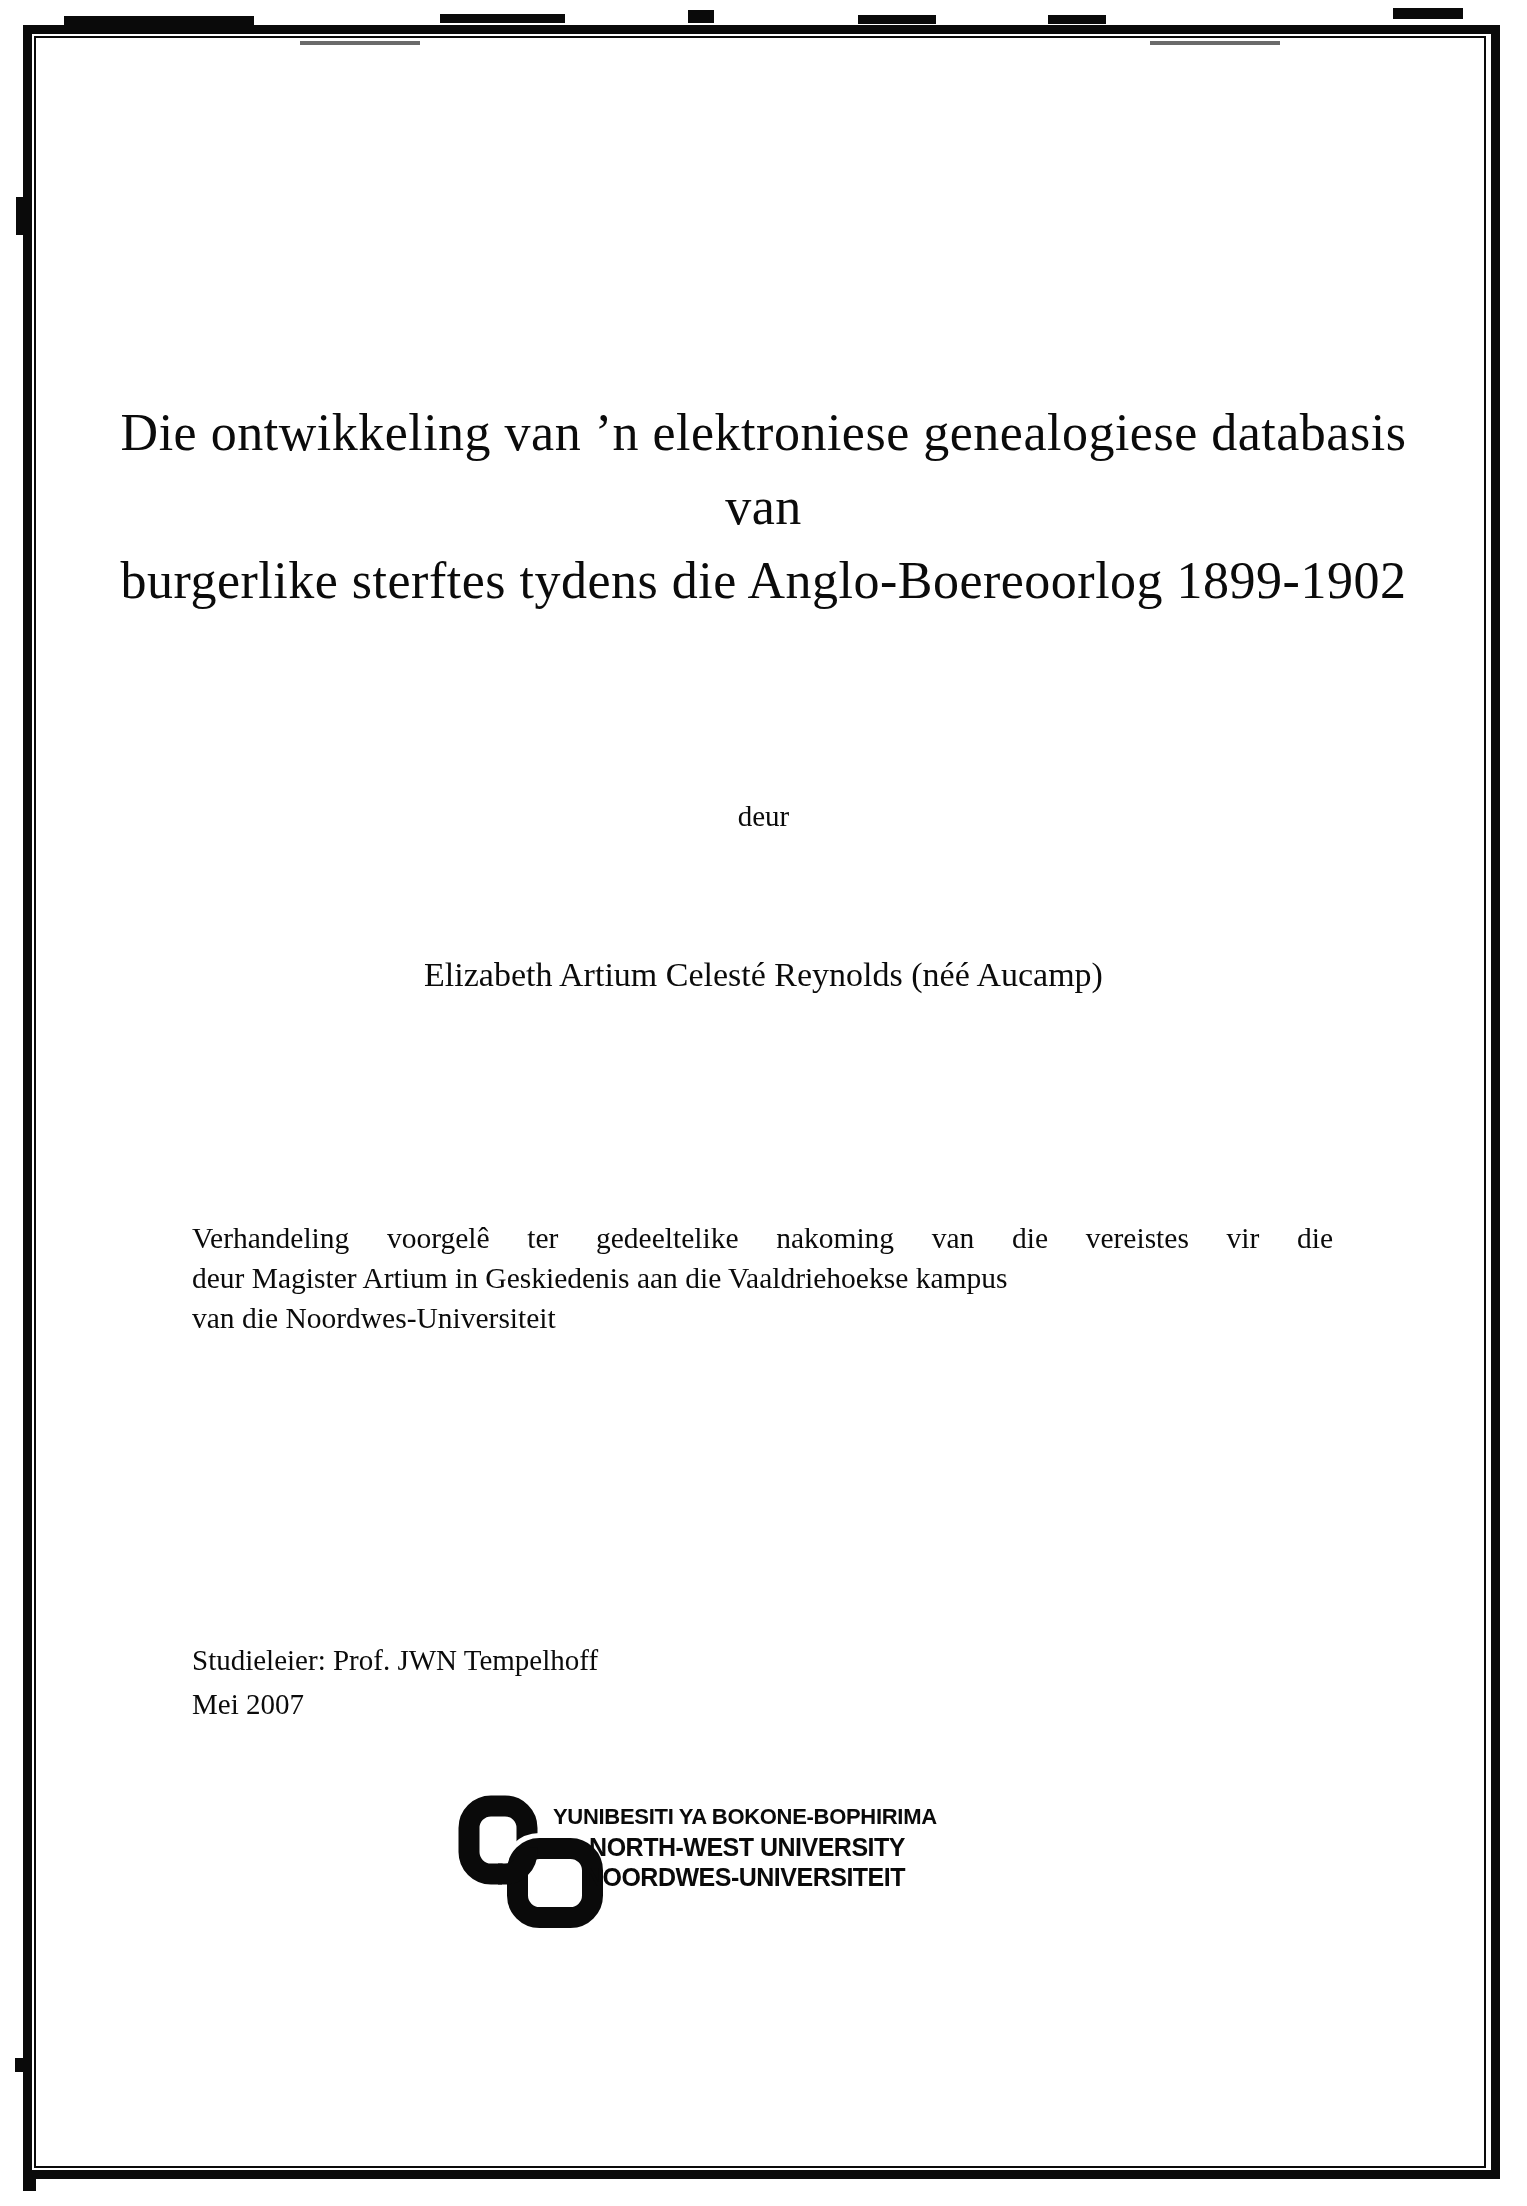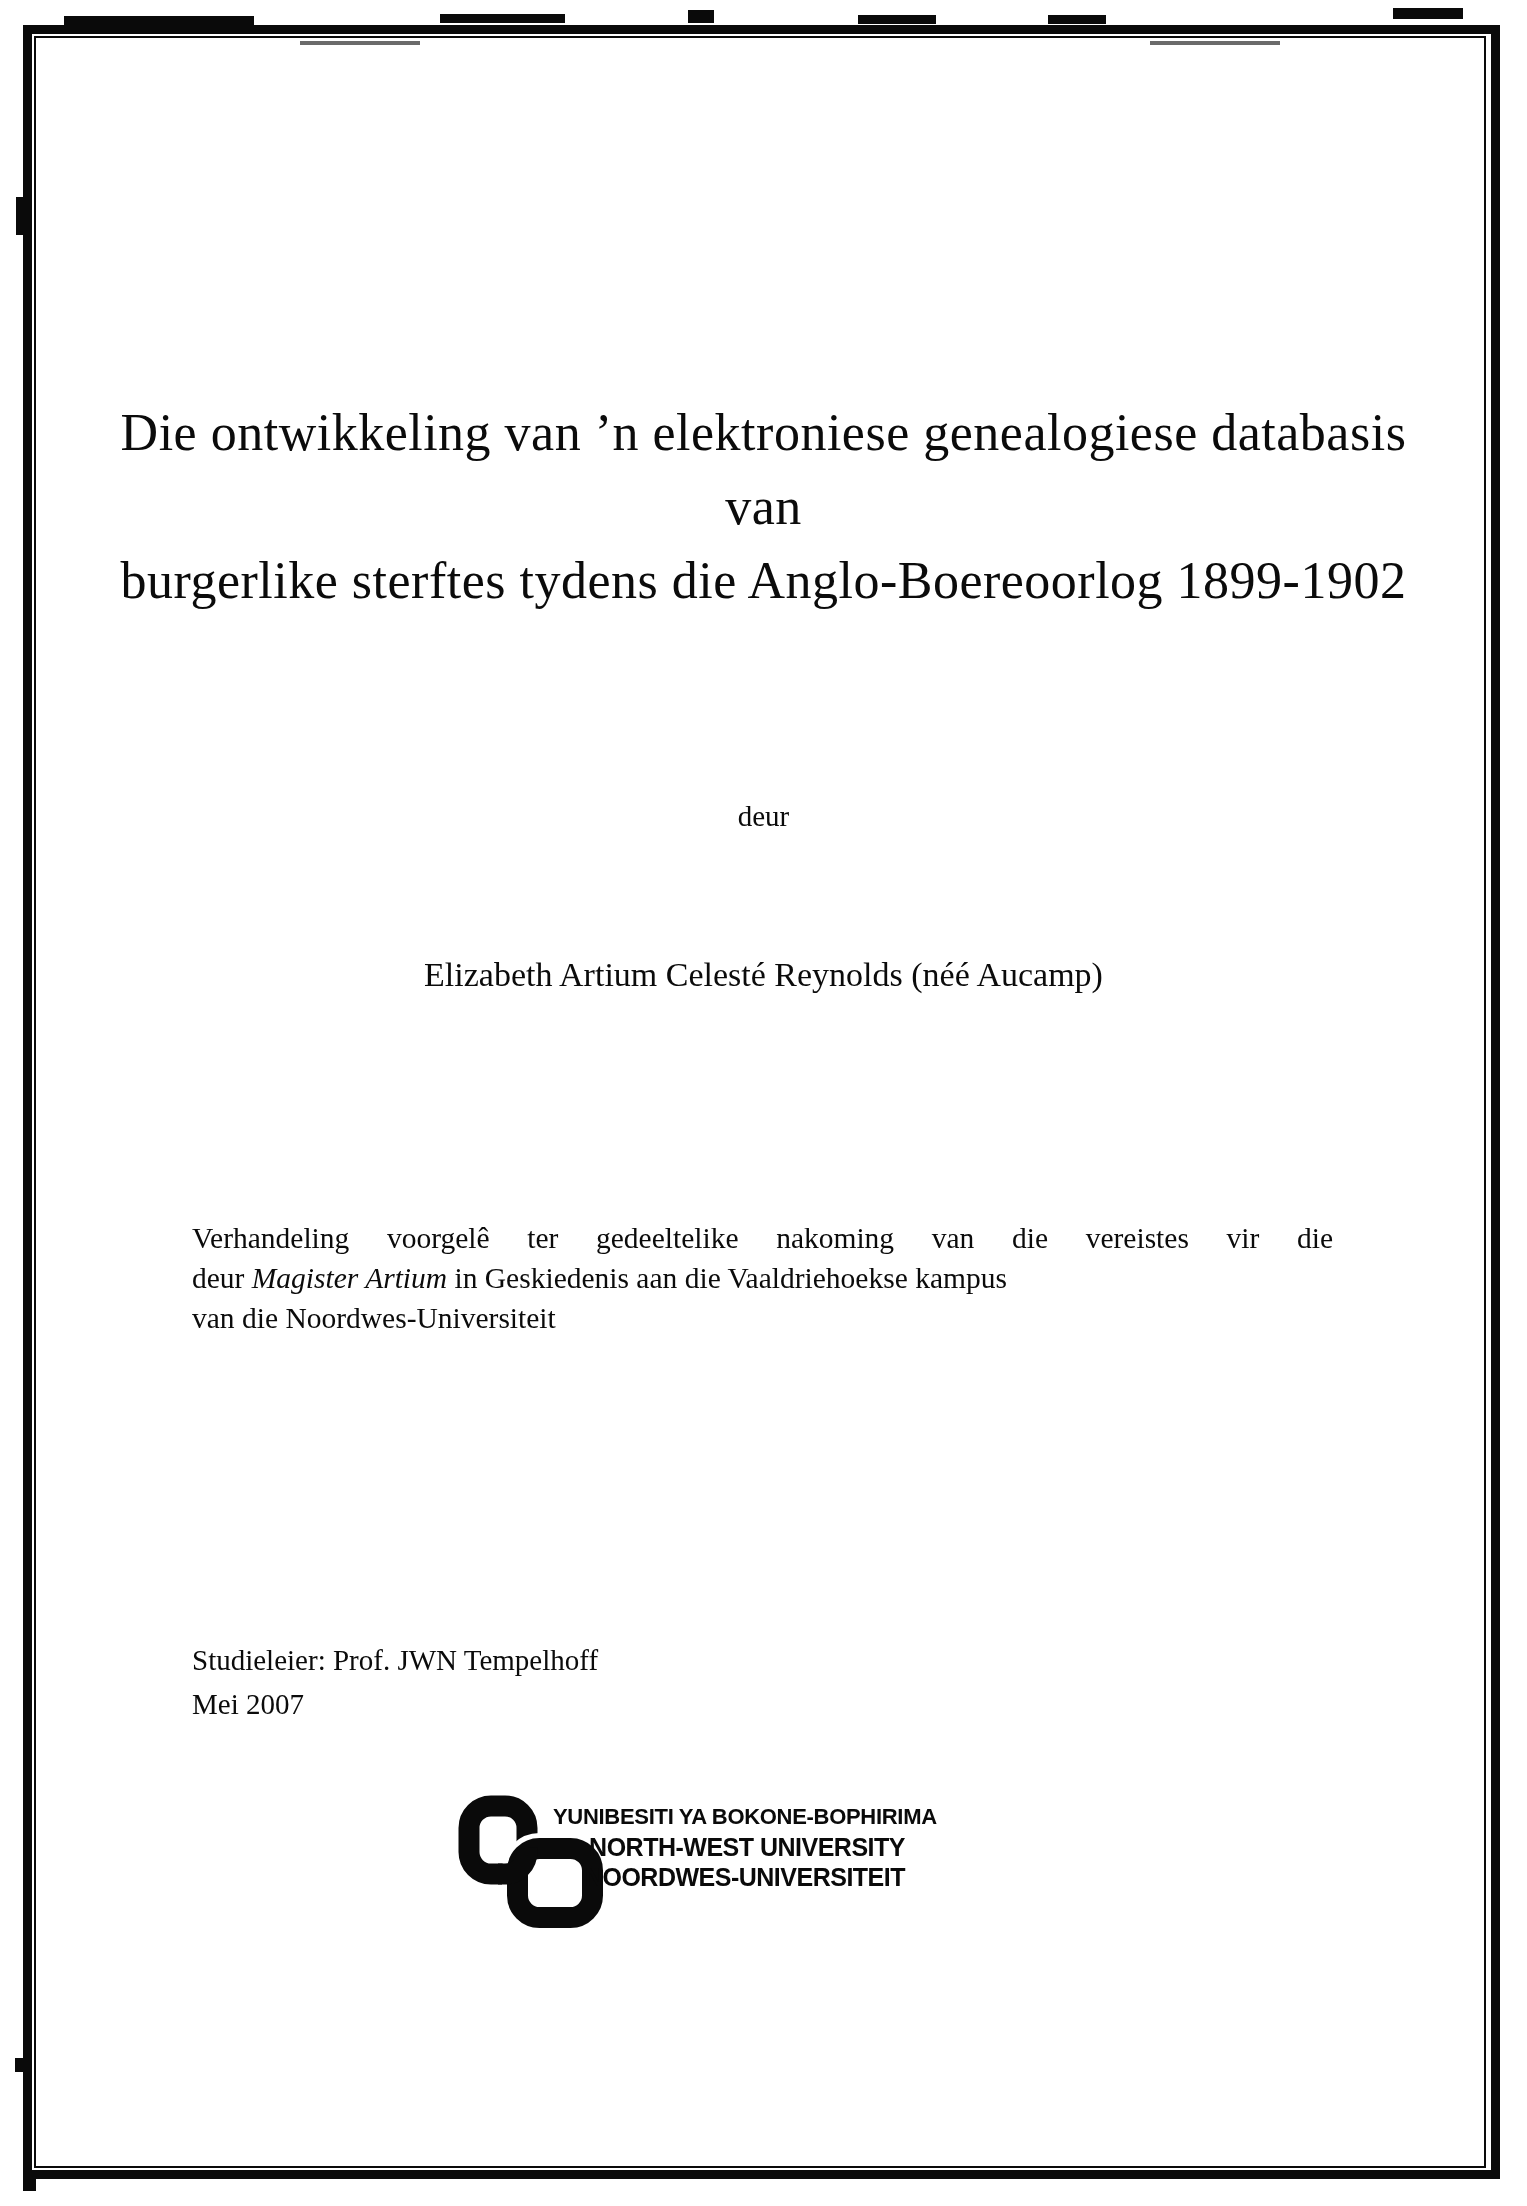--- a/index.html
+++ b/index.html
@@ -41,21 +41,21 @@
   }
   .submission{
     position:absolute;left:192px;top:1218px;
     width:1141px;
     font-size:29.5px;line-height:40px;
   }
   .submission .justified{
     text-align:justify;
     text-align-last:justify;
   }
-  .submission .it{font-style:italic;}
+  .submission .it{}
   .supervisor-block{
     position:absolute;left:192px;top:1638px;
     font-size:29px;line-height:44px;
   }
   .logo{
     position:absolute;left:458px;top:1795px;
     width:450px;height:145px;
   }
   .logo-mark{position:absolute;left:0;top:0;}
   .logo-text{

